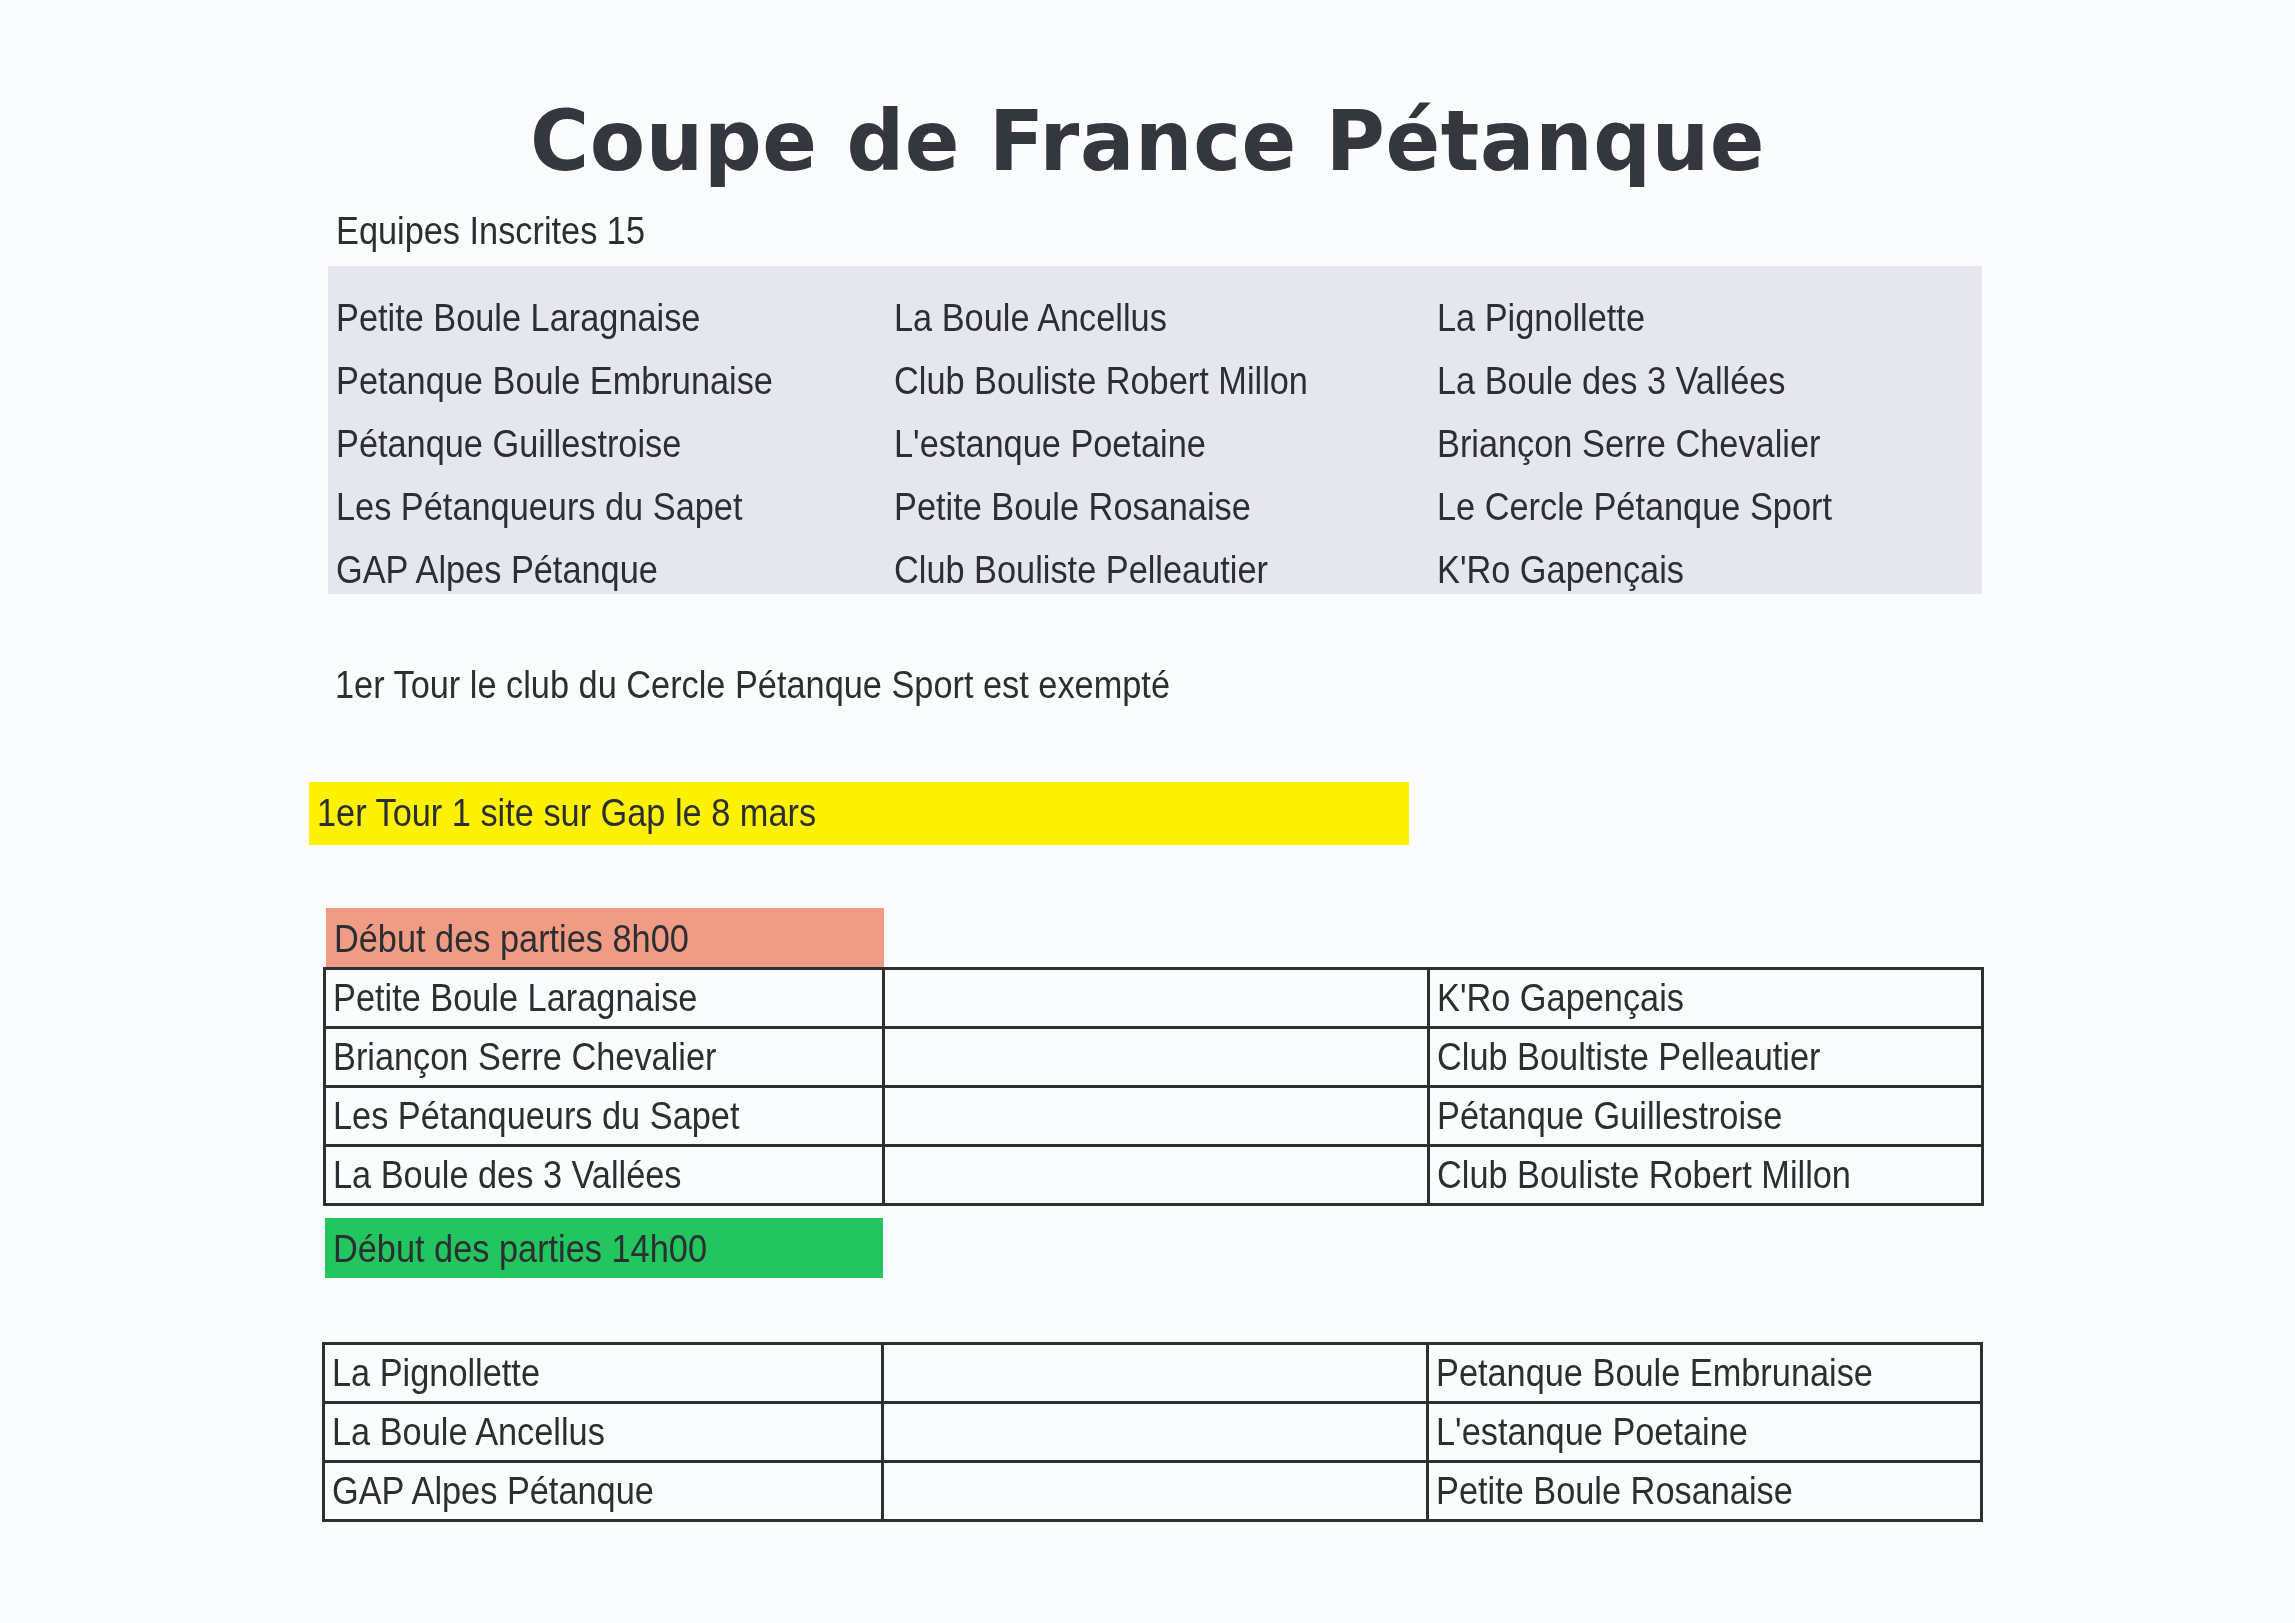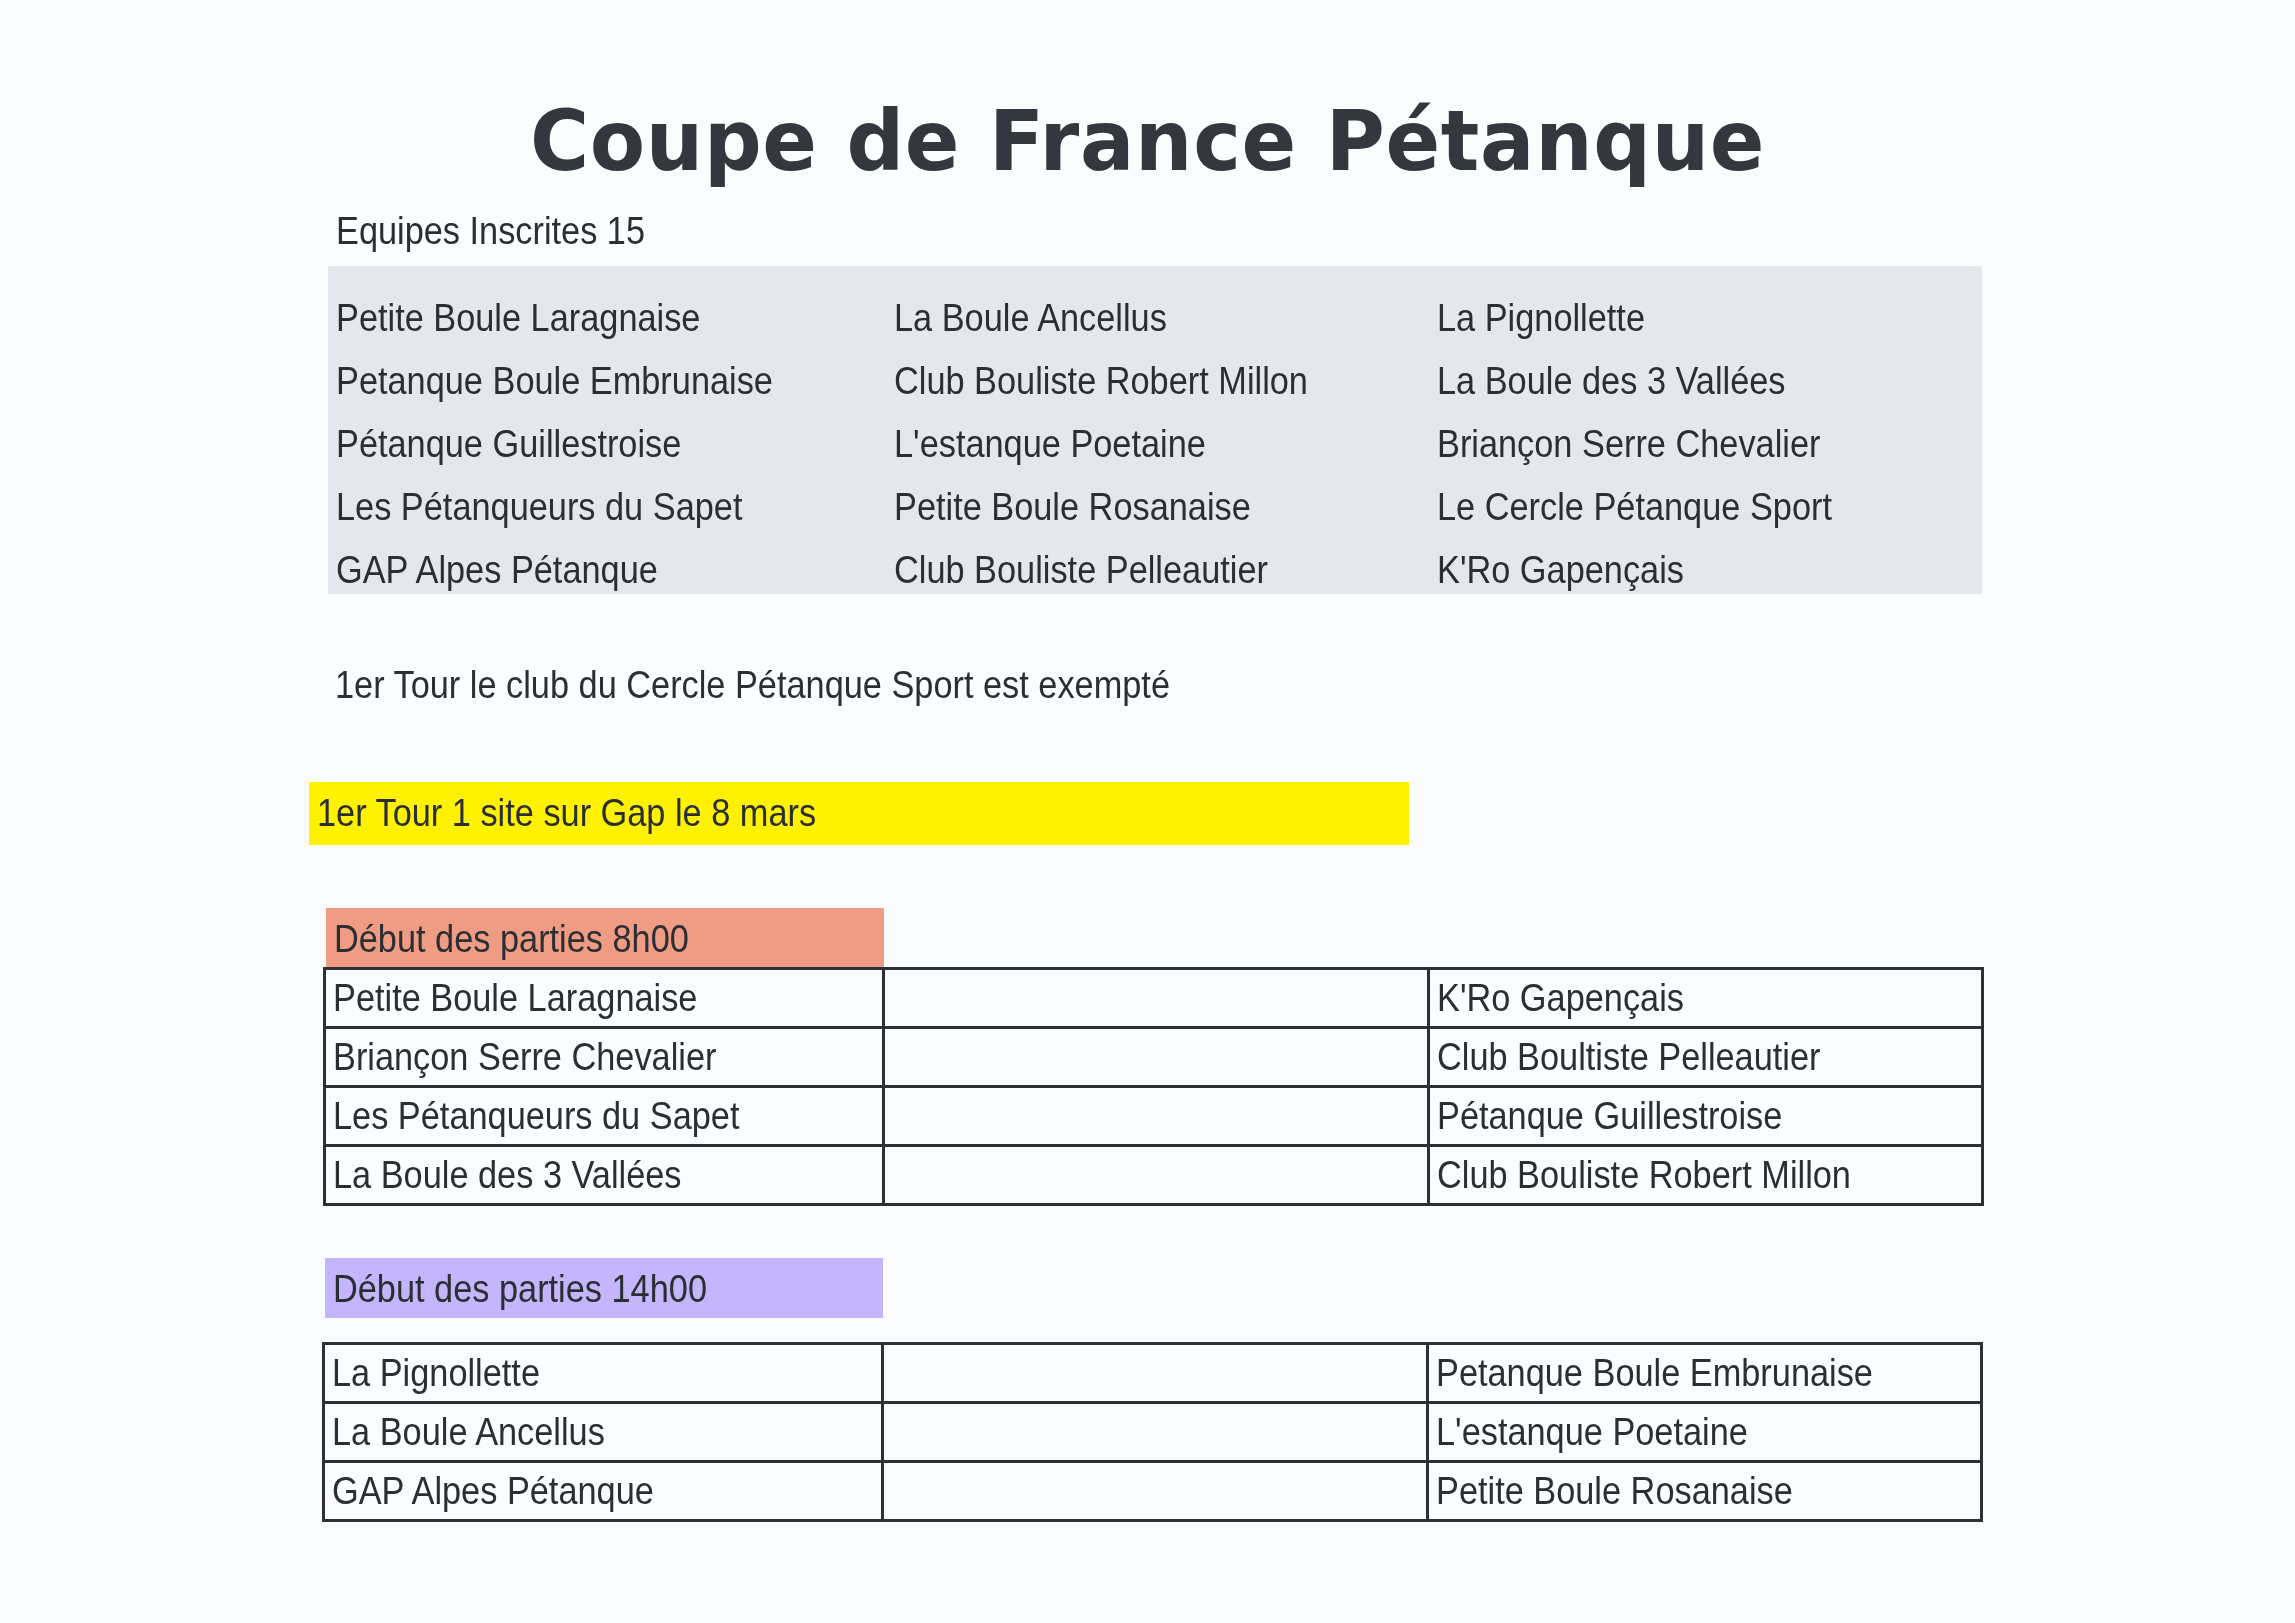--- a/index.html
+++ b/index.html
@@ -157,21 +157,21 @@
     <td><span>Pétanque Guillestroise</span></td>
   </tr>
   <tr>
     <td><span>La Boule des 3 Vallées</span></td>
     <td><span></span></td>
     <td><span>Club Bouliste Robert Millon</span></td>
   </tr>
 </tbody>
   </table>
 
-<div class="session-label" style="left:325px; top:1258px; background:#c4b5fd;">
+<div class="session-label" style="left:325px; top:1218px; background:#22c55e;">
   <span>Début des parties 14h00</span>
 </div>
 <table class="matches" style="left:322px; top:1342px;">
   <colgroup>
       <col style="width:559px">
       <col style="width:545px">
       <col style="width:554px">
     </colgroup>
   <tbody>
       <tr>

